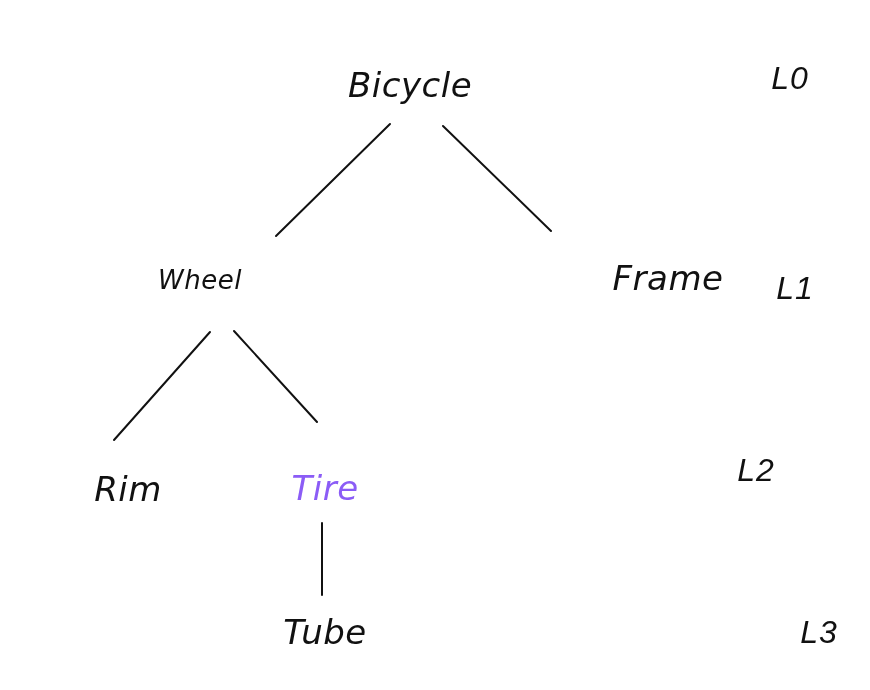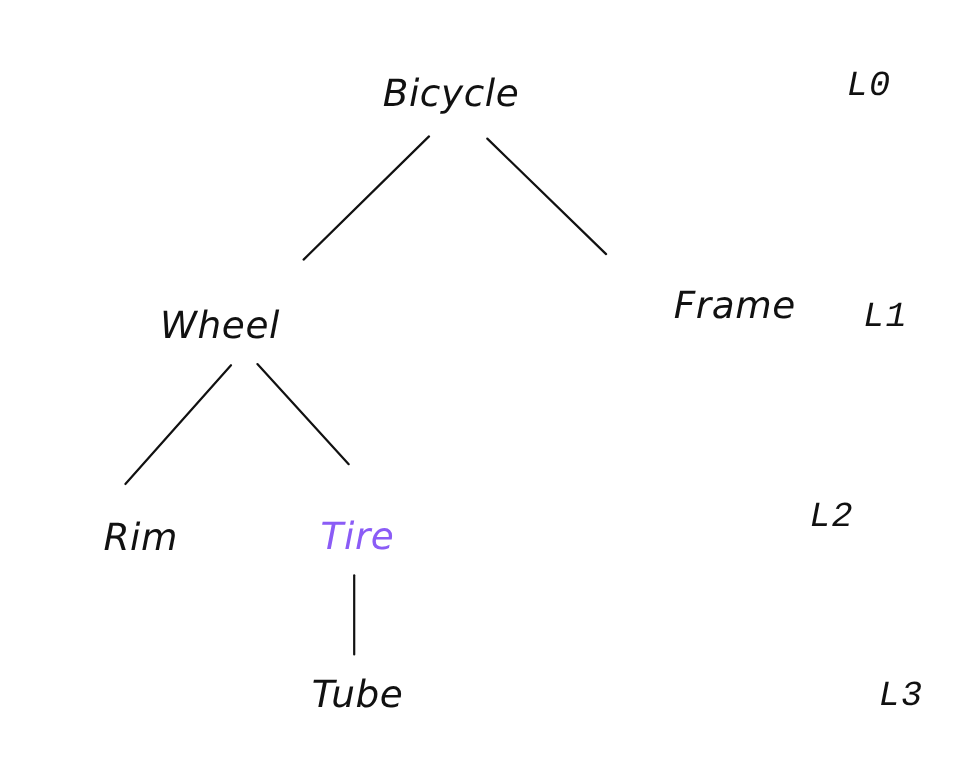--- a/index.html
+++ b/index.html
@@ -40,21 +40,21 @@
     color: #111111;
     letter-spacing: 0.5px;
     
     font-style: italic;
     -webkit-font-smoothing: antialiased;
   }
   .level-label {
     position: absolute;
     transform: translate(-50%, -50%);
     white-space: nowrap;
-    font-family: Liberation Mono, monospace;
+    font-family: Liberation Sans, sans-serif;
     font-style: italic;
     font-weight: 400;
     color: #111111;
     letter-spacing: 1px;
   }
 </style>
 </head>
 <body style="background: rgb(255, 255, 255);">
 
 <div id="canvas">
@@ -64,26 +64,26 @@
         <line x1="390" y1="124" x2="276" y2="236" stroke="#111111" stroke-width="2" stroke-linecap="round"></line>
         <line x1="443" y1="126" x2="551" y2="231" stroke="#111111" stroke-width="2" stroke-linecap="round"></line>
         <line x1="210" y1="332" x2="114" y2="440" stroke="#111111" stroke-width="2" stroke-linecap="round"></line>
         <line x1="234" y1="331" x2="317" y2="422" stroke="#111111" stroke-width="2" stroke-linecap="round"></line>
         <line x1="322" y1="523" x2="322" y2="595" stroke="#111111" stroke-width="2" stroke-linecap="round"></line>
       </g>
   </svg>
 
   <div id="nodes">
       <div class="node-label" style="left: 410px; top: 85px; font-size: 34px; color: rgb(17, 17, 17);">Bicycle</div>
-      <div class="node-label" style="left: 200px; top: 296px; font-size: 34px; color: rgb(17, 17, 17);">Wheel</div>
+      <div class="node-label" style="left: 200px; top: 280px; font-size: 26px; color: rgb(17, 17, 17);">Wheel</div>
       <div class="node-label" style="left: 668px; top: 278px; font-size: 34px; color: rgb(17, 17, 17);">Frame</div>
       <div class="node-label" style="left: 128px; top: 489px; font-size: 34px; color: rgb(17, 17, 17); text-align: right;">Rim</div>
       <div class="node-label" style="left: 325px; top: 488px; font-size: 34px; color: #8b5cf6;">Tire</div>
       <div class="node-label" style="left: 325px; top: 632px; font-size: 34px; color: rgb(17, 17, 17);">Tube</div>
     </div>
   <div id="levels">
       <div class="level-label" style="left: 790px; top: 78px; font-size: 32px; color: rgb(17, 17, 17);">L0</div>
-      <div class="level-label" style="left: 795px; top: 288px; font-size: 32px; color: rgb(17, 17, 17); margin-left: 10px;">L1</div>
+      <div class="level-label" style="left: 795px; top: 288px; font-size: 32px; color: rgb(17, 17, 17);">L1</div>
       <div class="level-label" style="left: 756px; top: 470px; font-size: 32px; color: rgb(17, 17, 17); text-align: center;">L2</div>
       <div class="level-label" style="left: 800px; top: 632px; font-size: 32px; color: rgb(17, 17, 17); margin-left: 19px;">L3</div>
     </div>
 
 </div>
 
 </body></html>

